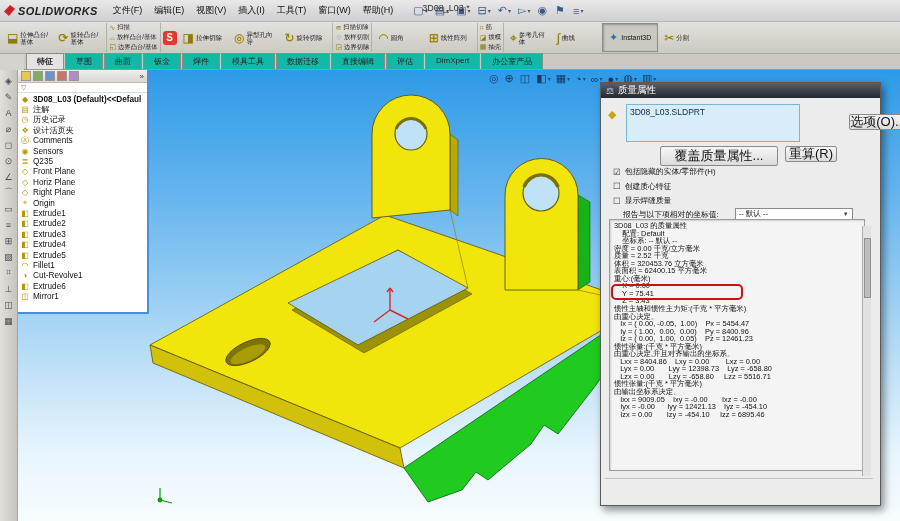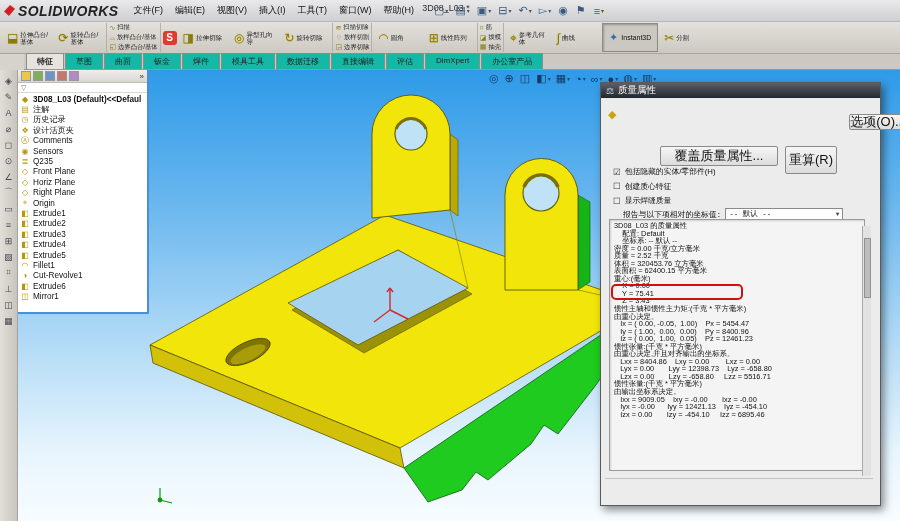--- a/index.html
+++ b/index.html
@@ -4,21 +4,21 @@
 <style>
   * { margin:0; padding:0; box-sizing:border-box; }
   html,body { width:900px; height:521px; overflow:hidden; }
   body { font-family:"Liberation Sans", sans-serif; font-size:9px; color:#111; }
   .window { position:relative; width:900px; height:521px; background:#d6d3ce; overflow:hidden; }
 
   
   .titlebar { height:22px; background:linear-gradient(#e9e9ea,#cfcfd2); display:flex; align-items:center; border-bottom:1px solid #b9b7b2; padding:0 4px; }
   .logo { display:flex; align-items:center; gap:3px; margin-right:10px; }
   .logo-mark { width:11px; height:11px; background:#d21f26; clip-path:polygon(0 60%,55% 0,100% 35%,45% 100%); }
-  .logo-text { font-weight:bold; font-size:14px; letter-spacing:.4px; font-style:italic; color:#222; }
+  .logo-text { font-weight:bold; font-size:11px; letter-spacing:.4px; font-style:italic; color:#222; }
   .menus { display:flex; gap:2px; }
   .menus span { padding:2px 5px; font-size:9px; }
   .stdbar { display:flex; align-items:center; gap:1px; margin-left:12px; }
   .stdbar .sbtn { display:flex; align-items:center; padding:1px 2px; border:1px solid transparent; }
   .stdbar .sbtn .g { font-size:11px; color:#3a5a80; }
   .stdbar .sbtn .c { font-size:6px; color:#555; margin-left:1px; }
   .doc-title { position:absolute; left:0; right:8px; top:3px; text-align:center; font-size:9px; color:#333; pointer-events:none; }
 
   
   .ftoolbar { height:32px; background:linear-gradient(#e3e1dd,#cdc9c2); display:flex; align-items:stretch; padding:1px 3px; gap:2px; border-bottom:1px solid #a9a69f; }
@@ -71,25 +71,25 @@
   
   .dialog { position:absolute; left:600px; top:12px; width:281px; height:424px; background:#ececec; border:1px solid #5a5a5a; box-shadow:3px 4px 8px rgba(0,0,0,.45); z-index:10; }
   .dlg-title { height:15px; background:linear-gradient(#5a6069,#23272d); color:#fff; display:flex; align-items:center; gap:4px; padding:0 5px; font-size:9.5px; }
   .dlg-title .dico { color:#cfe2f5; font-size:9px; }
   .dlg-body { position:relative; height:409px; }
   .filebox { position:absolute; left:25px; top:6px; width:174px; height:38px; background:#d8ecfa; border:1px solid #7fb2d9; font-size:8.5px; padding:2px 3px; color:#0a2a4a; }
   .part-ico { position:absolute; left:7px; top:10px; color:#c9a50a; font-size:11px; }
   .btn { background:linear-gradient(#f6f6f6,#dcdcdc); border:1px solid #8a8a8a; border-radius:2px; font-size:13px; display:flex; align-items:center; justify-content:center; color:#111;margin-left:34px; }
   .opt-btn { position:absolute; left:214px; top:16px; width:58px; height:16px; }
   .ovr-btn { position:absolute; left:25px; top:48px; width:118px; height:20px; }
-  .rec-btn { position:absolute; left:150px; top:48px; width:52px; height:28px; }
+  .rec-btn { position:absolute; left:150px; top:48px; width:52px; height:16px; }
   .chks { position:absolute; left:12px; top:68px; display:flex; flex-direction:column; gap:3.5px; }
   .chk { display:flex; gap:4px; align-items:center; font-size:7.8px; }
   .chk .box { font-size:8.5px; color:#333; }
-  .coordrow { position:absolute; left:22px; top:110px; display:flex; align-items:center; gap:4px; font-size:7.8px;font-family:Liberation Mono, monospace; }
+  .coordrow { position:absolute; left:22px; top:110px; display:flex; align-items:center; gap:16px; font-size:7.8px; }
   .coordsel { width:118px; height:12px; background:#fff; border:1px solid #8a8a8a; display:flex; align-items:center; justify-content:space-between; padding:0 3px; font-size:7.5px; }
   .coordsel .c { font-size:6px; color:#444; }
   .results { position:absolute; left:8px; top:121px; width:256px; height:252px; background:#f4f4f4; border:1px solid #9a9a9a; box-shadow:inset 1px 1px 2px rgba(0,0,0,.15); padding:2px 0 0 4px; overflow:hidden; }
   .results .rline { font-size:7.4px; line-height:7.55px; white-space:pre; color:#111; }
   .rscroll { position:absolute; right:9px; top:128px; width:9px; height:250px; background:#e2e2e2; border-left:1px solid #aaa; }
   .rthumb { position:absolute; top:12px; left:1px; width:7px; height:60px; background:#bdbdbd; border:1px solid #909090; }
   .volring { position:absolute; left:10px; top:186px; width:132px; height:16px; border:2px solid #cc1111; border-radius:5px; z-index:3; }
   .footer { position:absolute; left:0; bottom:8px; width:100%; display:flex; justify-content:center; gap:26px; }
   .fbtn2 { width:58px; height:15px; }
   .fbtn2.wide { width:76px; }
@@ -478,20 +478,21 @@
       </div>
     </div>
 
     <div class="dialog">
       <div class="dlg-title">
         <span class="dico">⚖</span>
         <span>质量属性</span>
       </div>
       <div class="dlg-body">
         <span class="part-ico">◆</span>
+        <div class="filebox">3D08_L03.SLDPRT</div>
         <button class="btn opt-btn">选项(O)...</button>
         <button class="btn ovr-btn">覆盖质量属性...</button>
         <button class="btn rec-btn">重算(R)</button>
 
         <div class="chks">
             <label class="chk">
             <span class="box">☑</span>
             <span>包括隐藏的实体/零部件(H)</span>
           </label>
             <label class="chk">

